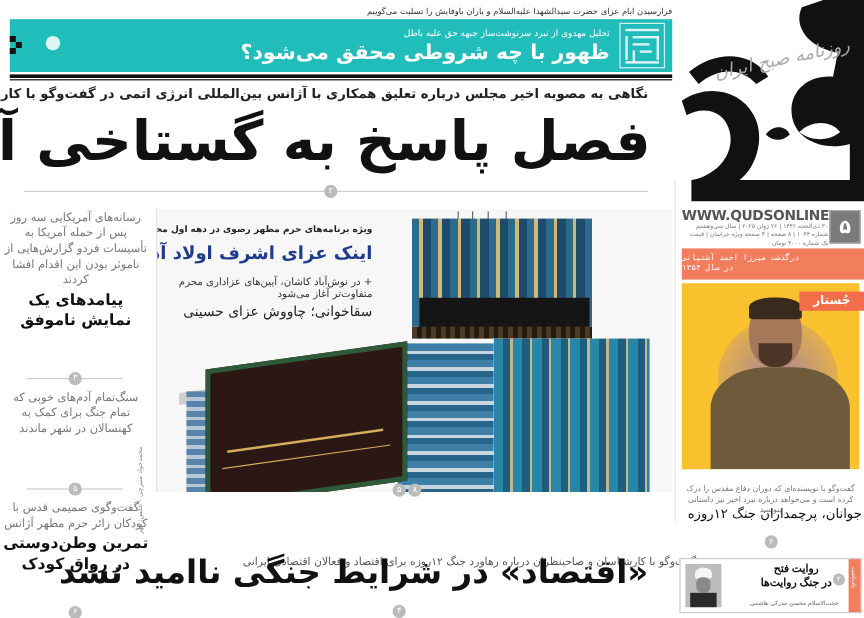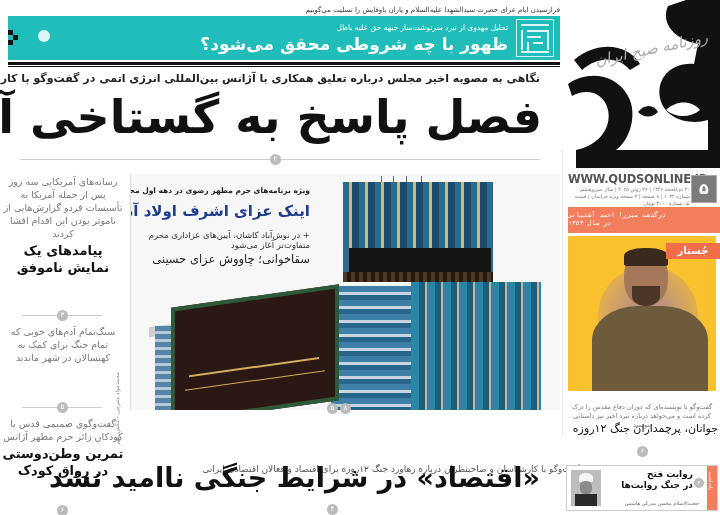--- a/index.html
+++ b/index.html
@@ -82,21 +82,21 @@
   .jostar-tag { position: absolute; left: 666px; top: 243px; width: 54px; height: 16px; background: #f26d4a; color: #fff; font-size: 10px; font-weight: bold; text-align: center; line-height: 16px; }
   .profile-text { position: absolute; left: 566px; top: 403px; width: 152px; font-size: 6.5px; color: #777; text-align: center; line-height: 9px; }
   .profile-title { position: absolute; left: 566px; top: 422px; width: 152px; font-size: 11px; font-weight: normal; color: #111; white-space: nowrap; }
   .note-box { position: absolute; left: 566px; top: 465px; width: 152px; height: 46px; border: 1px solid #ccc; background: #fff; }
   .note-strip { position: absolute; right: 0; top: 0; width: 10px; height: 44px; background: #f27e5e; }
   .note-strip span { position: absolute; top: 6px; left: 1px; font-size: 5px; color: #fff; writing-mode: vertical-rl; }
   .note-photo { position: absolute; left: 4px; top: 4px; width: 30px; height: 36px; background: #bdbdbd; }
   .note-photo .t { position: absolute; left: 8px; top: 3px; width: 14px; height: 9px; border-radius: 50% 50% 10% 10%; background: #f5f5f5; }
   .note-photo .f { position: absolute; left: 9px; top: 11px; width: 12px; height: 13px; border-radius: 40%; background: #8a8a8a; }
   .note-photo .b { position: absolute; left: 4px; top: 24px; width: 22px; height: 12px; background: #2a2a2a; }
-  .note-title { position: absolute; right: 24px; top: 3px; font-size: 9px; font-weight: bold; color: #111; line-height: 11px; text-align: right; white-space: nowrap; }
+  .note-title { position: absolute; right: 24px; top: 3px; font-size: 9px; font-weight: bold; color: #111; line-height: 11px; text-align: center; white-space: nowrap; font-family: Liberation Serif, serif; }
   .note-author { position: absolute; right: 18px; top: 34px; font-size: 5px; color: #666; white-space: nowrap; }
   .note-num { position: absolute; right: 13px; top: 12px; width: 10px; height: 10px; border-radius: 50%; background: #bbb; color: #fff; font-size: 6px; text-align: center; line-height: 10px; }
 </style>
 </head>
 <body>
 
 <div class="page">
 
   <div class="top-line">فرارسیدن ایام عزای حضرت سیدالشهدا علیه‌السلام و یاران باوفایش را تسلیت می‌گوییم</div>
 

